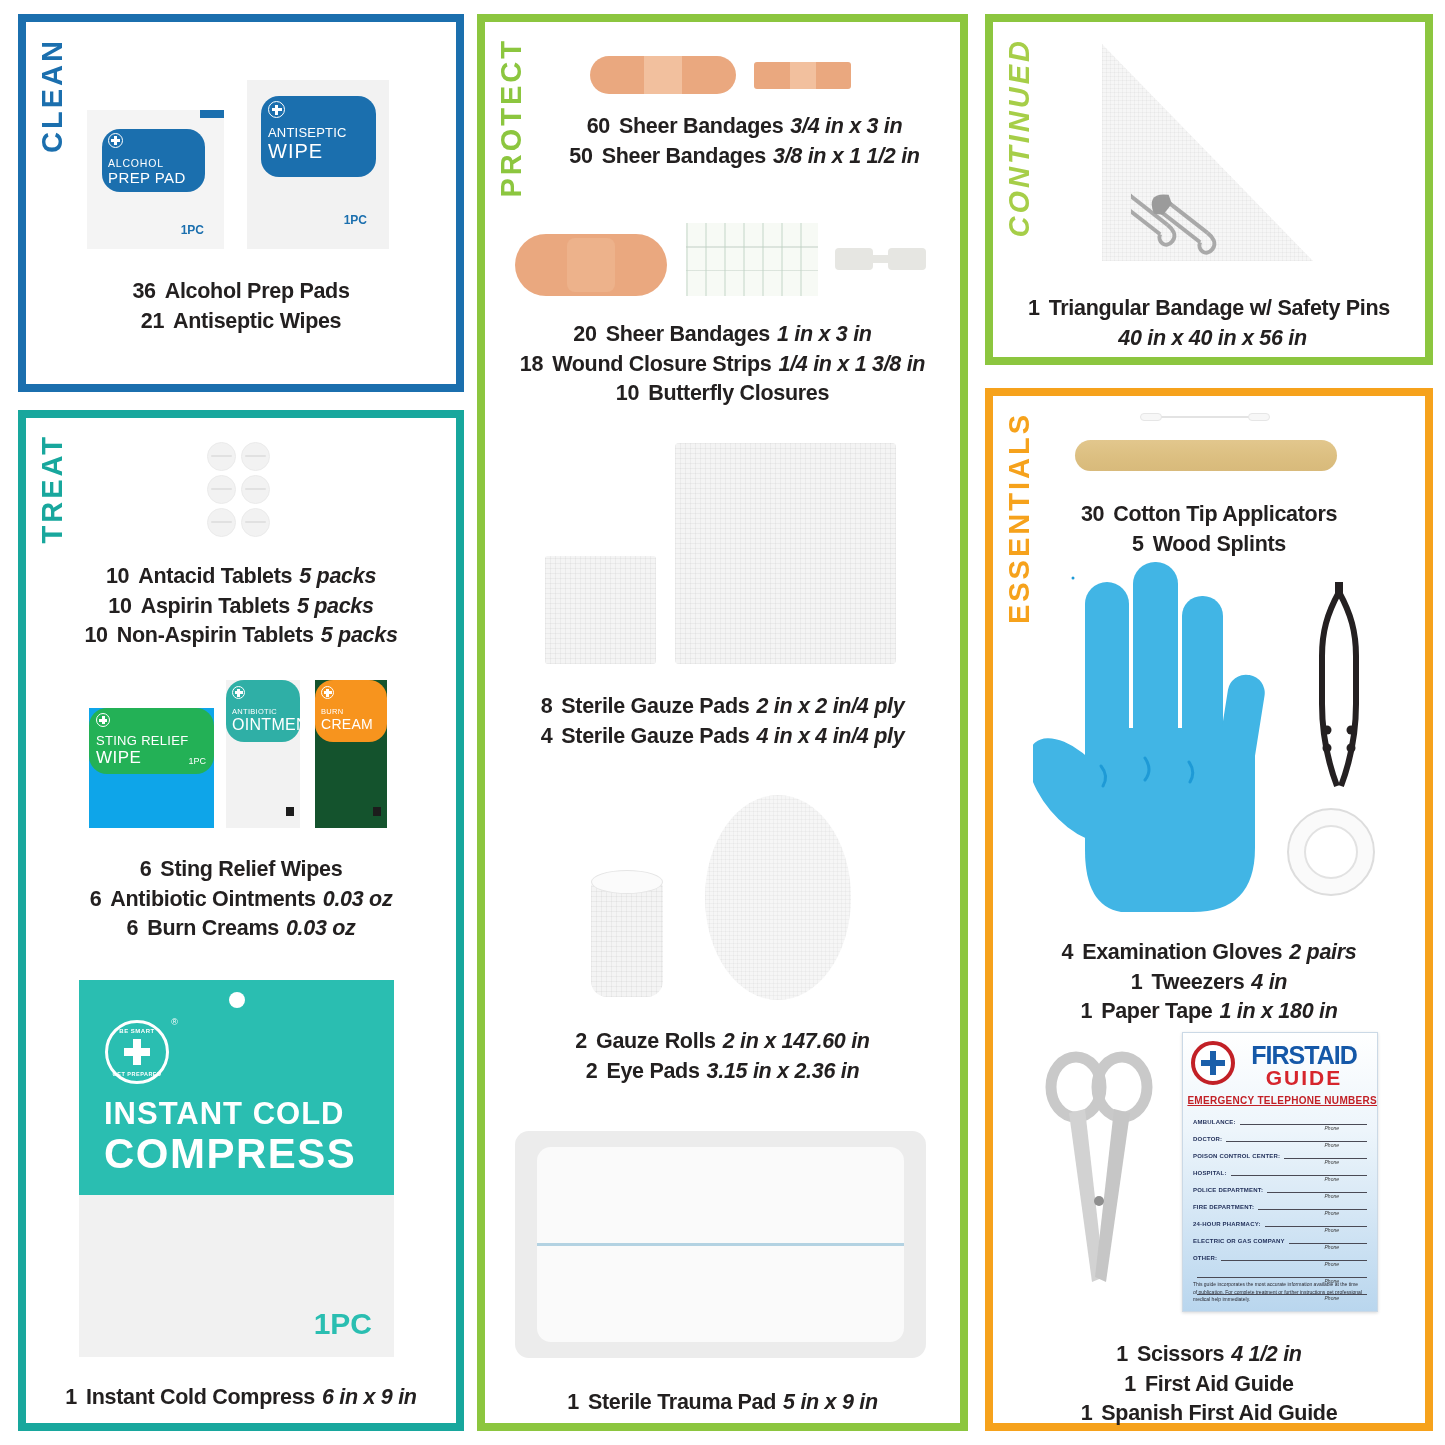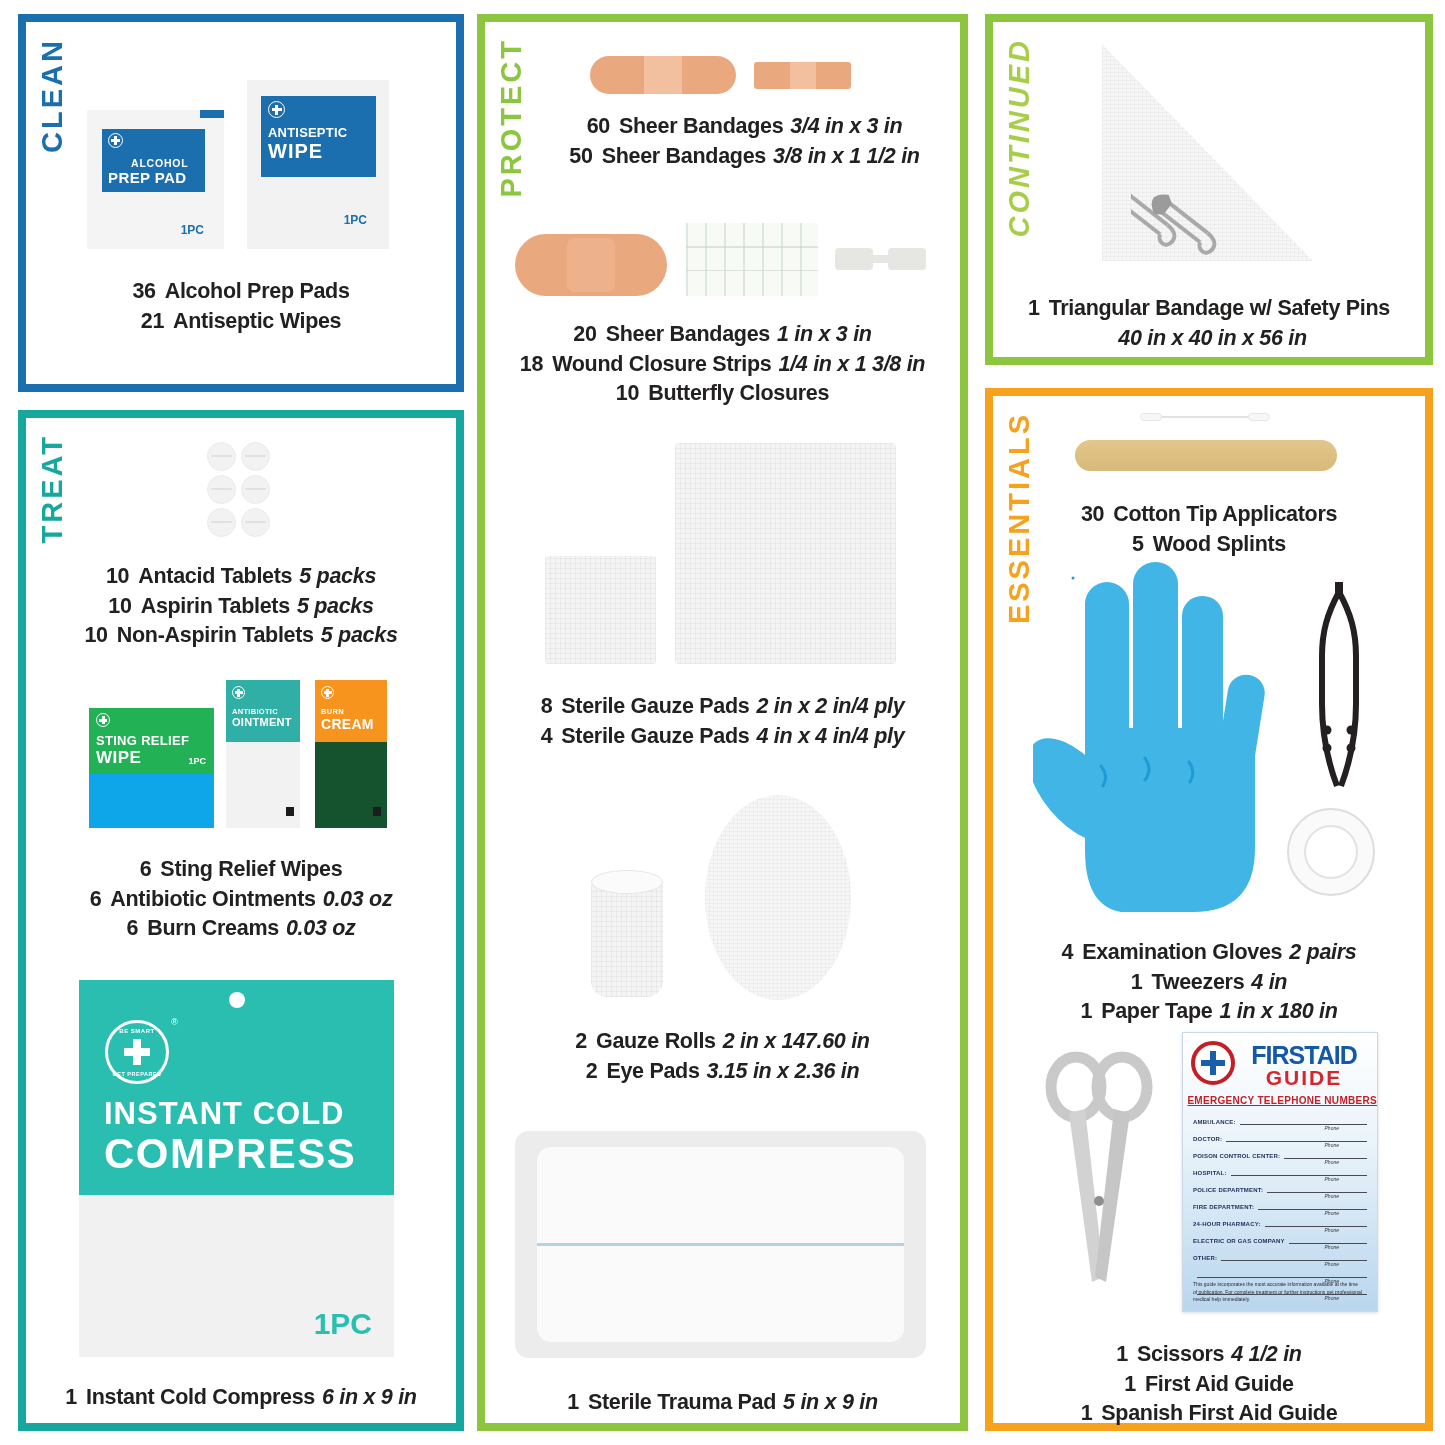--- a/index.html
+++ b/index.html
@@ -10,21 +10,21 @@
           font-weight:800;font-size:29px;letter-spacing:3px;line-height:1;}
   
   .cap{position:absolute;left:0;right:0;text-align:center;font-weight:700;
        font-size:21.5px;line-height:1.38;letter-spacing:-0.3px;color:#232020;}
   .cl{white-space:nowrap;}
   .cl .q{margin-right:9px;}
   .cl .it{margin-left:7px;font-style:italic;}
   .cl span:empty{display:none;}
   
   .packet{position:absolute;background:#F3F3F3;}
-  .plabel{position:absolute;color:#fff;font-weight:700;box-sizing:border-box;}
+  .plabel{position:absolute;color:#fff;font-weight:400;box-sizing:border-box;border-radius:18px;}
   .ring{display:inline-block;border-radius:50%;position:relative;}
   .ring .cross-v,.ring .cross-h{position:absolute;background:#fff;}
   .pcsm{position:absolute;font-weight:800;}
   .blacksq{position:absolute;width:8px;height:9px;background:#1c1c1c;}
   
   .tablet{position:absolute;width:29px;height:29px;border-radius:50%;background:#F2F2F2;border:1px solid #EBEBEB;box-sizing:border-box;}
   .tablet .score{position:absolute;left:3px;right:3px;top:12px;height:2px;background:#E1E1E1;border-radius:1px;}
   
   .gz{background-color:#F4F4F4;
       background-image:repeating-linear-gradient(0deg,rgba(175,175,175,.14) 0 1px,transparent 1px 5px),
@@ -53,21 +53,21 @@
   <div class="panel" style="left:18px;top:14px;width:446px;height:378px;border-color:#1B6FAE;">
     <div class="vlabel" style="left:12px;top:16px;color:#1B6FAE;">CLEAN</div>
 
     <div class="packet" style="left:61px;top:88px;width:137px;height:139px;background:#F4F4F4;">
       <span style="position:absolute;right:0;top:0;width:24px;height:8px;background:#1B6FAE;"></span>
       <div class="plabel" style="left:15px;top:19px;width:103px;height:63px;background:#1B6FAE;padding:4px 6px;">
         <span class="ring" style="width:13px;height:13px;border:1.5px solid #fff;">
           <span class="cross-v" style="left:5px;top:2px;width:3px;height:9px;"></span>
           <span class="cross-h" style="left:2px;top:5px;width:9px;height:3px;"></span>
         </span>
-        <div style="font-size:10.5px;letter-spacing:.8px;margin-top:5px;margin-left:23px;">ALCOHOL</div>
+        <div style="font-size:10.5px;letter-spacing:.8px;margin-top:5px;">ALCOHOL</div>
         <div style="font-size:15px;letter-spacing:.4px;">PREP PAD</div>
       </div>
       <span class="pcsm" style="right:20px;bottom:12px;color:#1B6FAE;font-size:12px;">1PC</span>
     </div>
 
     <div class="packet" style="left:221px;top:58px;width:142px;height:169px;background:#F2F2F2;">
       <div class="plabel" style="left:14px;top:16px;width:115px;height:81px;background:#1B6FAE;padding:5px 7px;">
         <span class="ring" style="width:15px;height:15px;border:1.5px solid #fff;">
           <span class="cross-v" style="left:6px;top:2.5px;width:3px;height:10px;"></span>
           <span class="cross-h" style="left:2.5px;top:6px;width:10px;height:3px;"></span>
@@ -124,21 +124,21 @@
       </div>
     </div>
 
     <div class="packet" style="left:200px;top:262px;width:74px;height:148px;background:#F2F2F2;">
       <div class="plabel" style="left:0;top:0;width:74px;height:62px;background:#2FAFA6;padding:5px 6px;">
         <span class="ring" style="width:11px;height:11px;border:1.5px solid #fff;">
           <span class="cross-v" style="left:4px;top:1.5px;width:3px;height:8px;"></span>
           <span class="cross-h" style="left:1.5px;top:4px;width:8px;height:3px;"></span>
         </span>
         <div style="font-size:7.5px;letter-spacing:.3px;margin-top:4px;">ANTIBIOTIC</div>
-        <div style="font-size:11px;letter-spacing:.3px;">OINTMENT</div>
+        <div style="font-size:16px;letter-spacing:.3px;">OINTMENT</div>
       </div>
       <span class="blacksq" style="right:6px;bottom:12px;"></span>
     </div>
 
     <div class="packet" style="left:289px;top:262px;width:72px;height:148px;background:#14532d;">
       <div class="plabel" style="left:0;top:0;width:72px;height:62px;background:#F7941E;padding:5px 6px;">
         <span class="ring" style="width:11px;height:11px;border:1.5px solid #fff;">
           <span class="cross-v" style="left:4px;top:1.5px;width:3px;height:8px;"></span>
           <span class="cross-h" style="left:1.5px;top:4px;width:8px;height:3px;"></span>
         </span>

